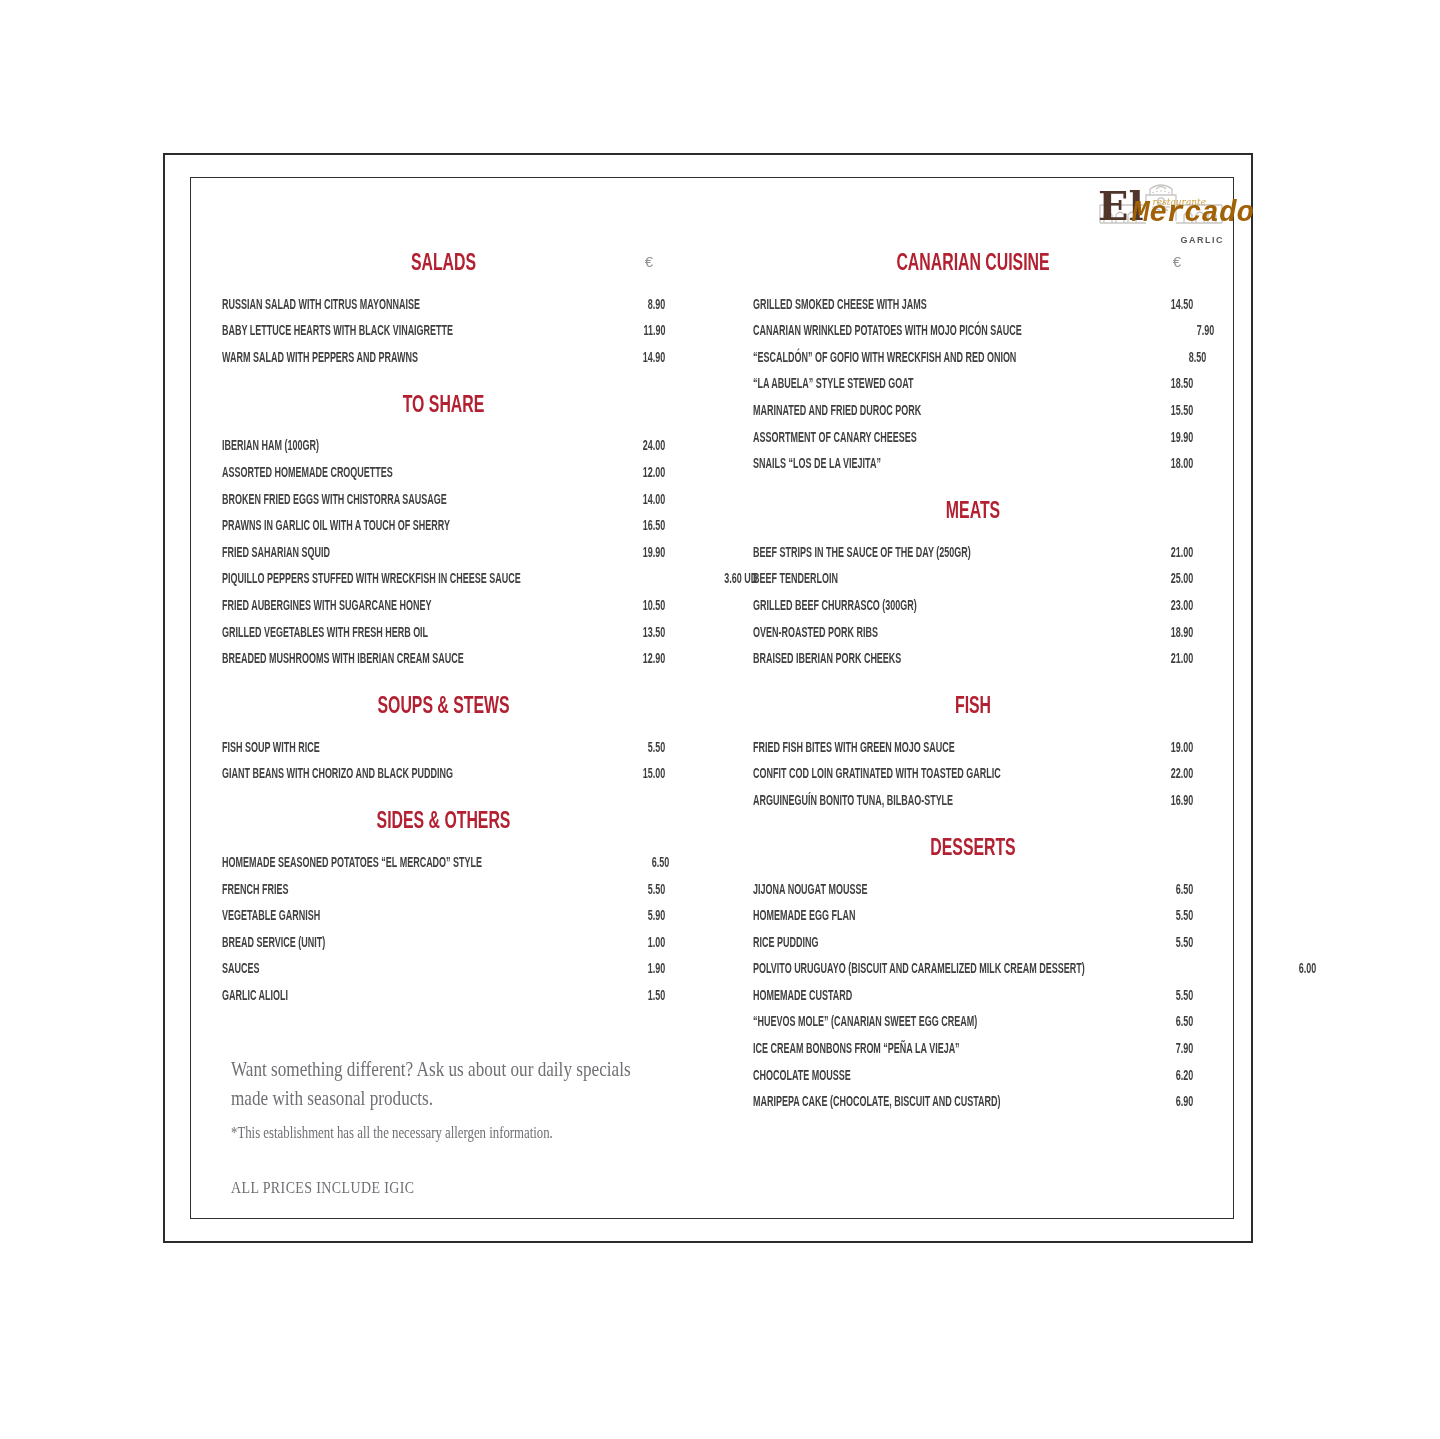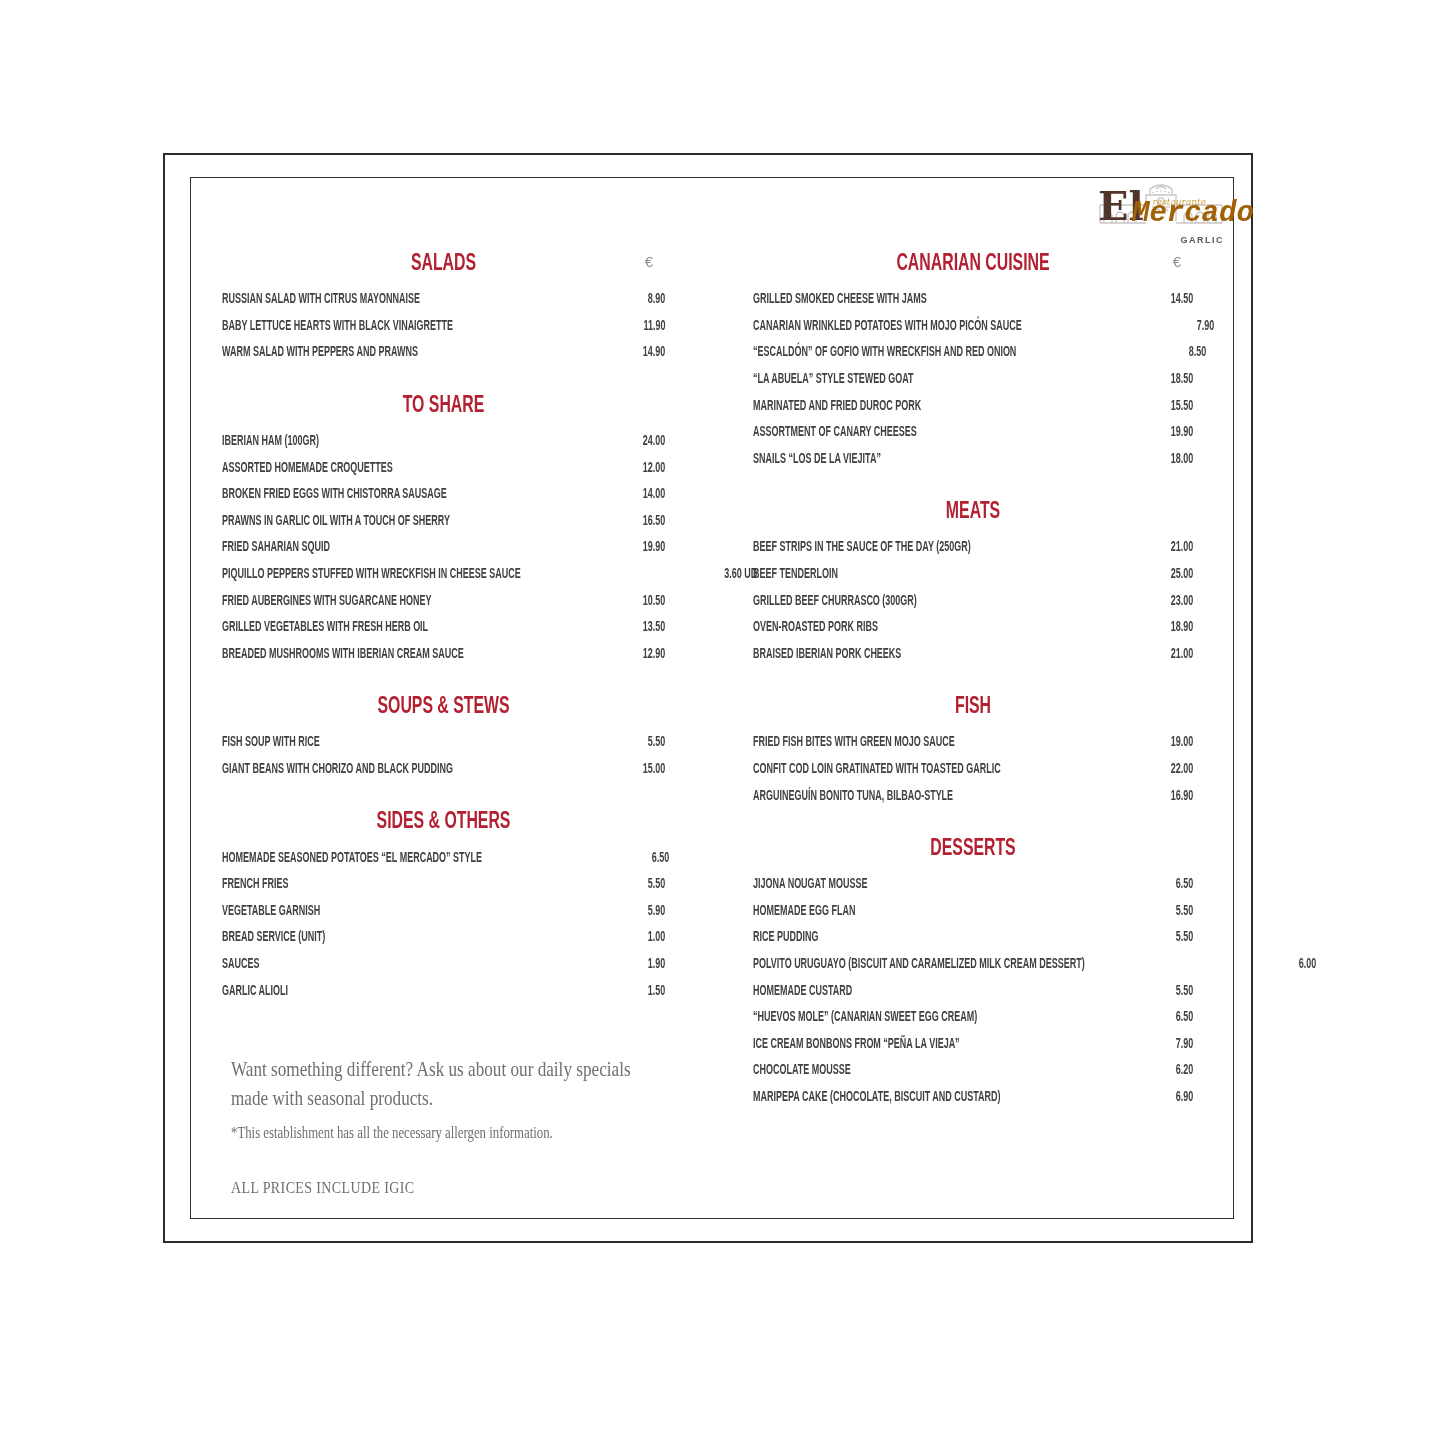--- a/index.html
+++ b/index.html
@@ -44,21 +44,21 @@
   .sh-title {
     position:absolute; left:0; right:0; top:0; line-height:30px; text-align:center;
     font-size:24px; font-weight:bold; color:#b32031; letter-spacing:0;
     transform:scaleX(0.66); white-space:nowrap;
   }
   .sh-cur {
     position:absolute; right:12px; top:0; line-height:30px;
     font-size:15px; color:#909092; font-weight:normal;
   }
   .item {
-    display:flex; justify-content:space-between; align-items:center; height:26.6px;
+    display:flex; justify-content:space-between; align-items:flex-end; height:26.6px;
   }
   .nm {
     font-size:14.5px; font-weight:bold; color:#3f3f41; white-space:nowrap;
     transform:scaleX(0.62); transform-origin:left center;
   }
   .pr {
     font-size:14.5px; font-weight:bold; color:#3f3f41; white-space:nowrap;
     transform:scaleX(0.62); transform-origin:right center;
   }
   

